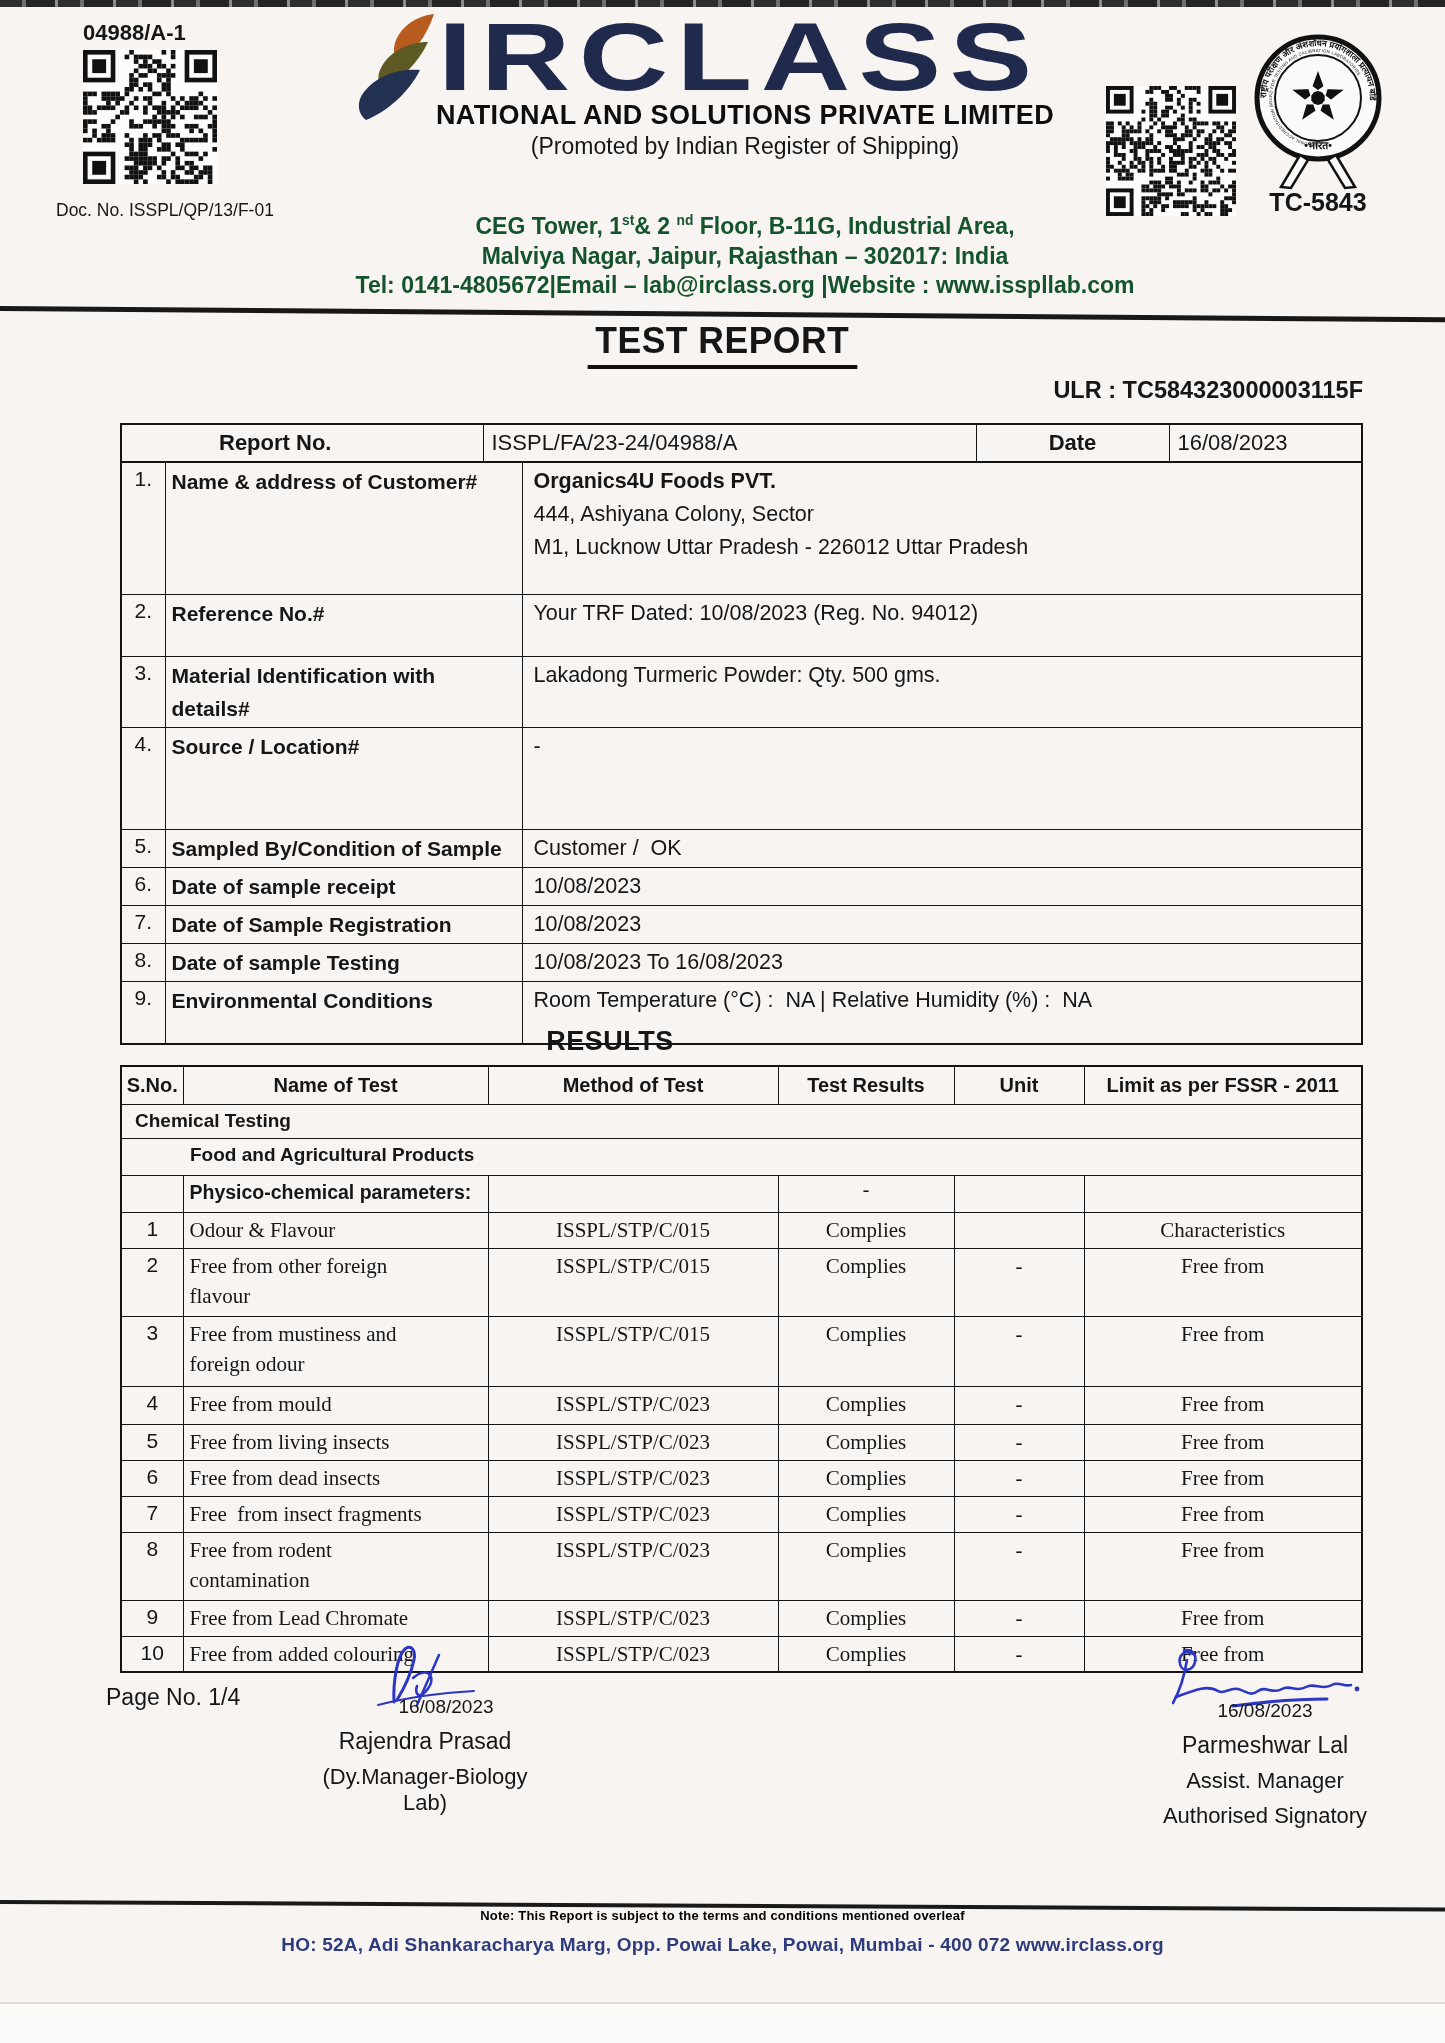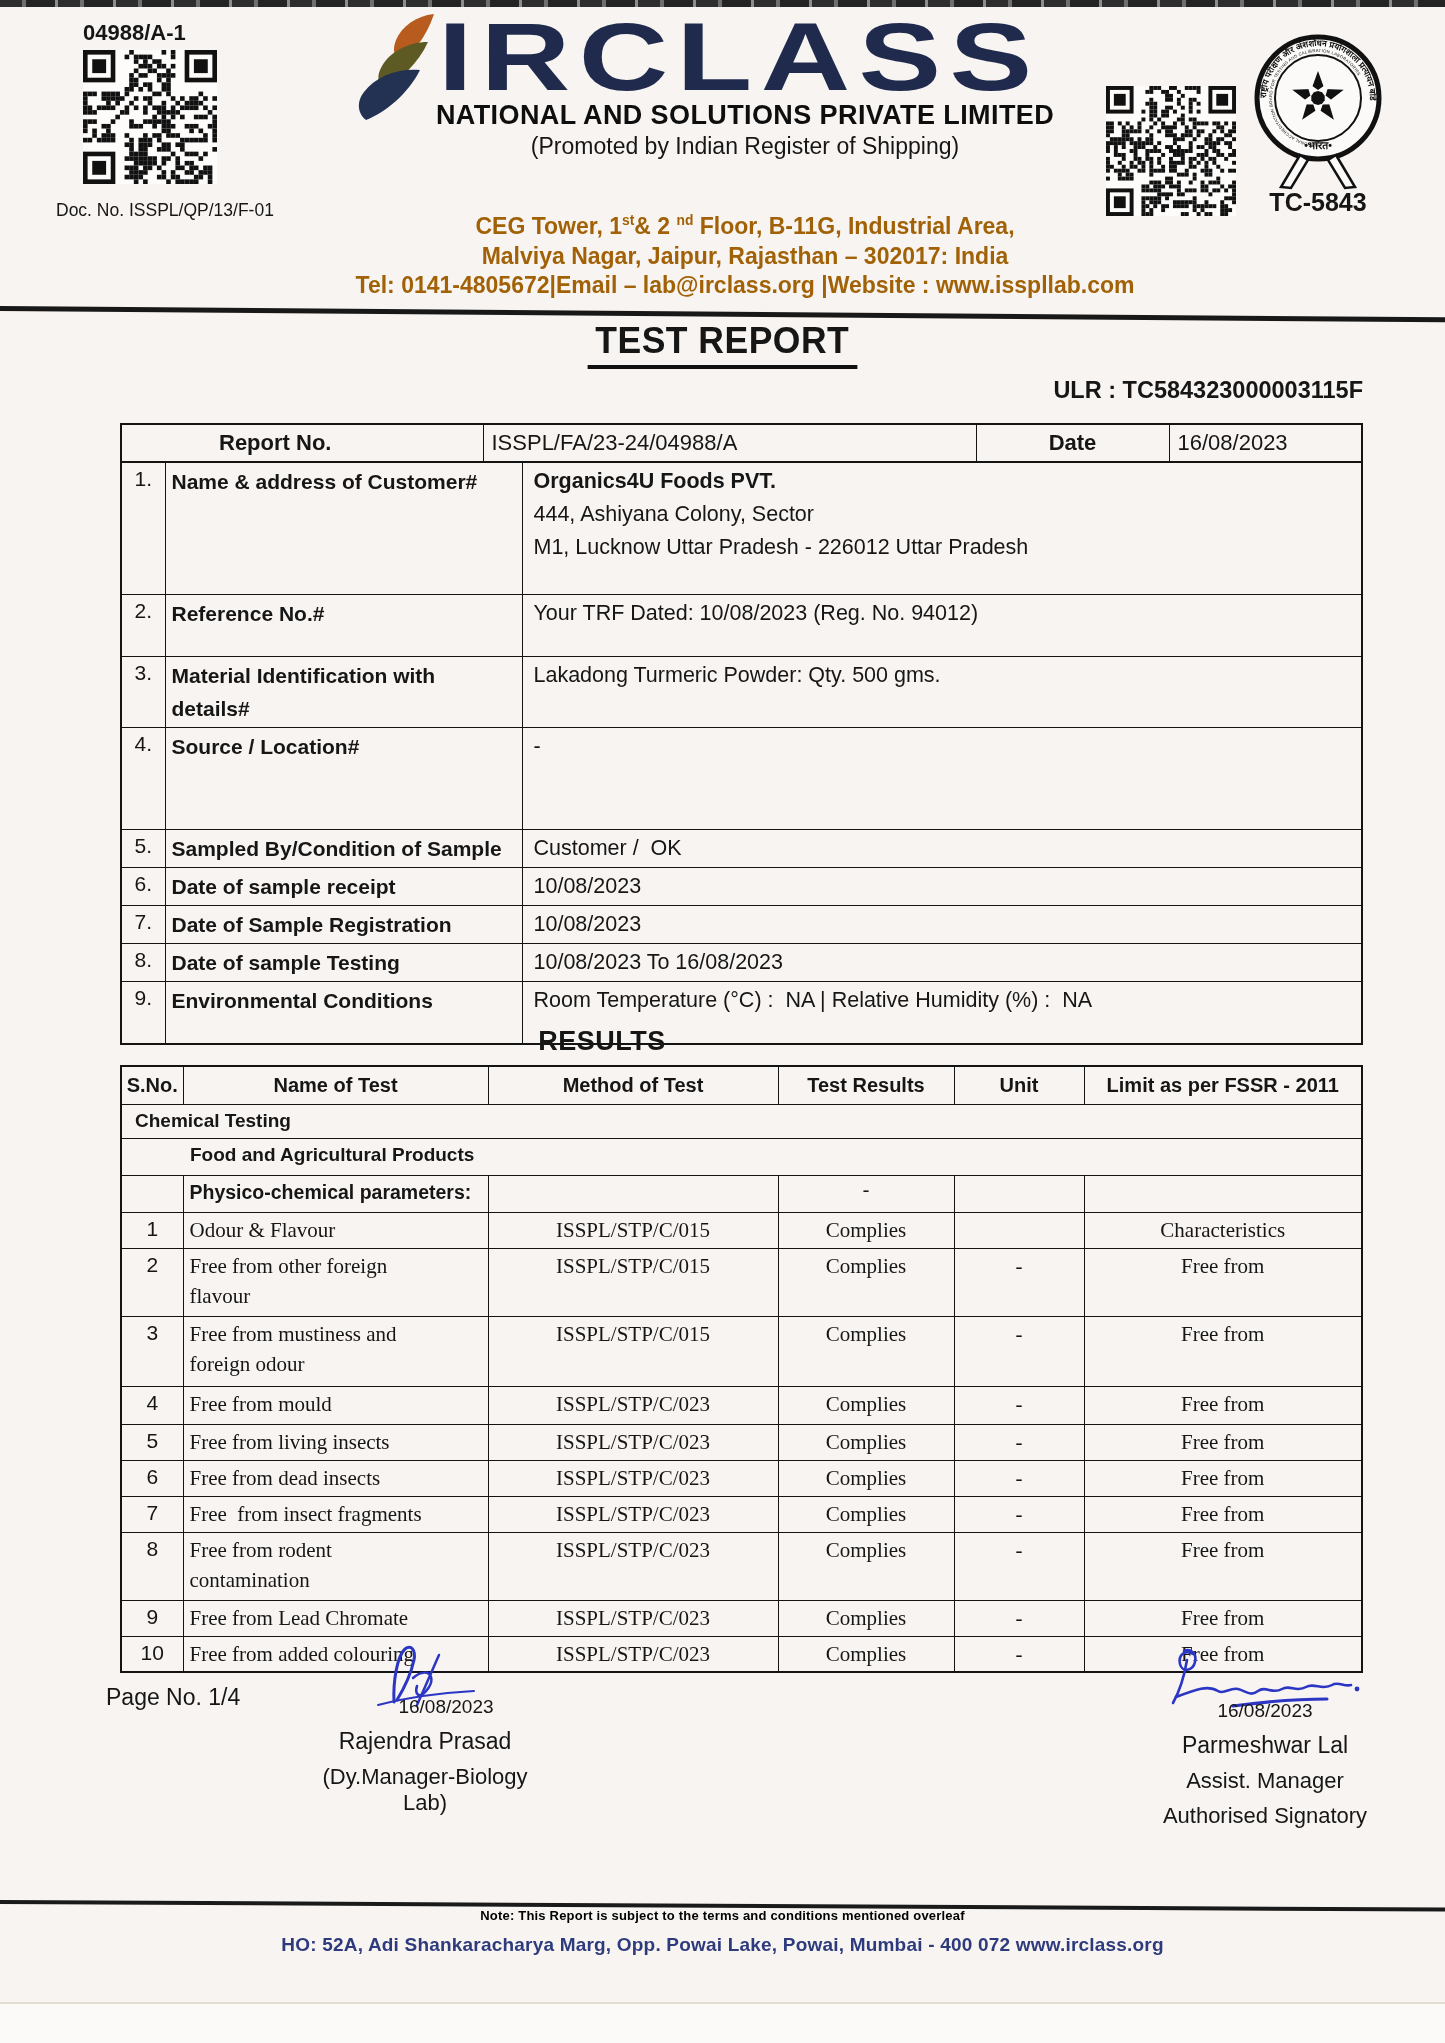--- a/index.html
+++ b/index.html
@@ -17,21 +17,21 @@
   #qr-left{left:83px;top:50px;}
   #doc-no{left:56px;top:200px;font-size:17.5px;}
   
   #leaf{left:350px;top:12px;}
   #brand{left:438px;top:8px;font-size:118px;font-weight:800;line-height:1;color:#1f2a4d;
     letter-spacing:8px;transform:scaleX(1.05) scaleY(0.82);transform-origin:left top;}
   .hdrline{left:385px;width:720px;text-align:center;}
   #company{top:100px;font-size:27px;font-weight:700;letter-spacing:0.4px;color:#0e0e0e;}
   #promoted{top:133px;font-size:23px;font-weight:500;}
   #lab{top:162px;font-size:29px;font-weight:700;color:#2b4da0;}
-  .addr{left:275px;width:940px;text-align:center;font-weight:600;color:#a16207;}
+  .addr{left:275px;width:940px;text-align:center;font-weight:600;color:#14532d;}
   #addr1{top:213px;font-size:23px;}
   #addr2{top:243px;font-size:23px;}
   #contact{top:272px;font-size:23px;}
   sup{font-size:60%;}
   
   #qr-right{left:1106px;top:86px;}
   #nabl{left:1248px;top:34px;}
   #tc{left:1248px;top:188px;width:140px;text-align:center;font-size:25px;font-weight:700;}
   
   #hr1{left:-2px;top:306px;width:1450px;height:5px;background:#181818;transform:rotate(0.45deg);transform-origin:left center;}
@@ -53,21 +53,21 @@
   .cell-line{white-space:pre;line-height:33px;font-size:21.5px;}
   .cell-line.b{font-weight:700;}
   #results-table .cell-line{line-height:30px;font-size:21px;font-family:Liberation Serif, serif;}
   .num{text-align:center;font-size:21px;padding-top:4px;}
   .lbl .cell-line{font-weight:700;font-size:21px;}
   .val{padding-left:11px;}
   .rpt-label{font-weight:700;font-size:22px;padding-left:97px;line-height:32px;}
   .rpt-val{font-size:22px;padding-left:8px;line-height:32px;}
   .date-label{font-weight:700;font-size:22px;text-align:center;line-height:32px;}
   
-  #results-title{left:2px;top:1026px;width:1200px;text-align:center;font-size:27px;font-weight:800;letter-spacing:0.5px;}
+  #results-title{left:10px;top:1026px;width:1200px;text-align:center;font-size:27px;font-weight:800;letter-spacing:0.5px;}
   #results-wrap{left:120px;top:1065px;width:1241px;}
   #results-table th{font-size:20px;font-weight:700;text-align:center;vertical-align:middle;padding:2px 2px;}
   tr.rhead{height:38px;}
   tr.group1{height:34px;} tr.group2{height:37px;} tr.subhead{height:37px;}
   .grp{font-weight:700;font-size:19px;line-height:28px;white-space:pre;}
   tr.group1 td{padding-left:13px;}
   tr.group2 td{padding-left:68px;}
   .subname{font-weight:700;font-size:19.5px;line-height:28px;white-space:pre;}
   .c{text-align:center;}
   .nm{padding-left:6px;}

